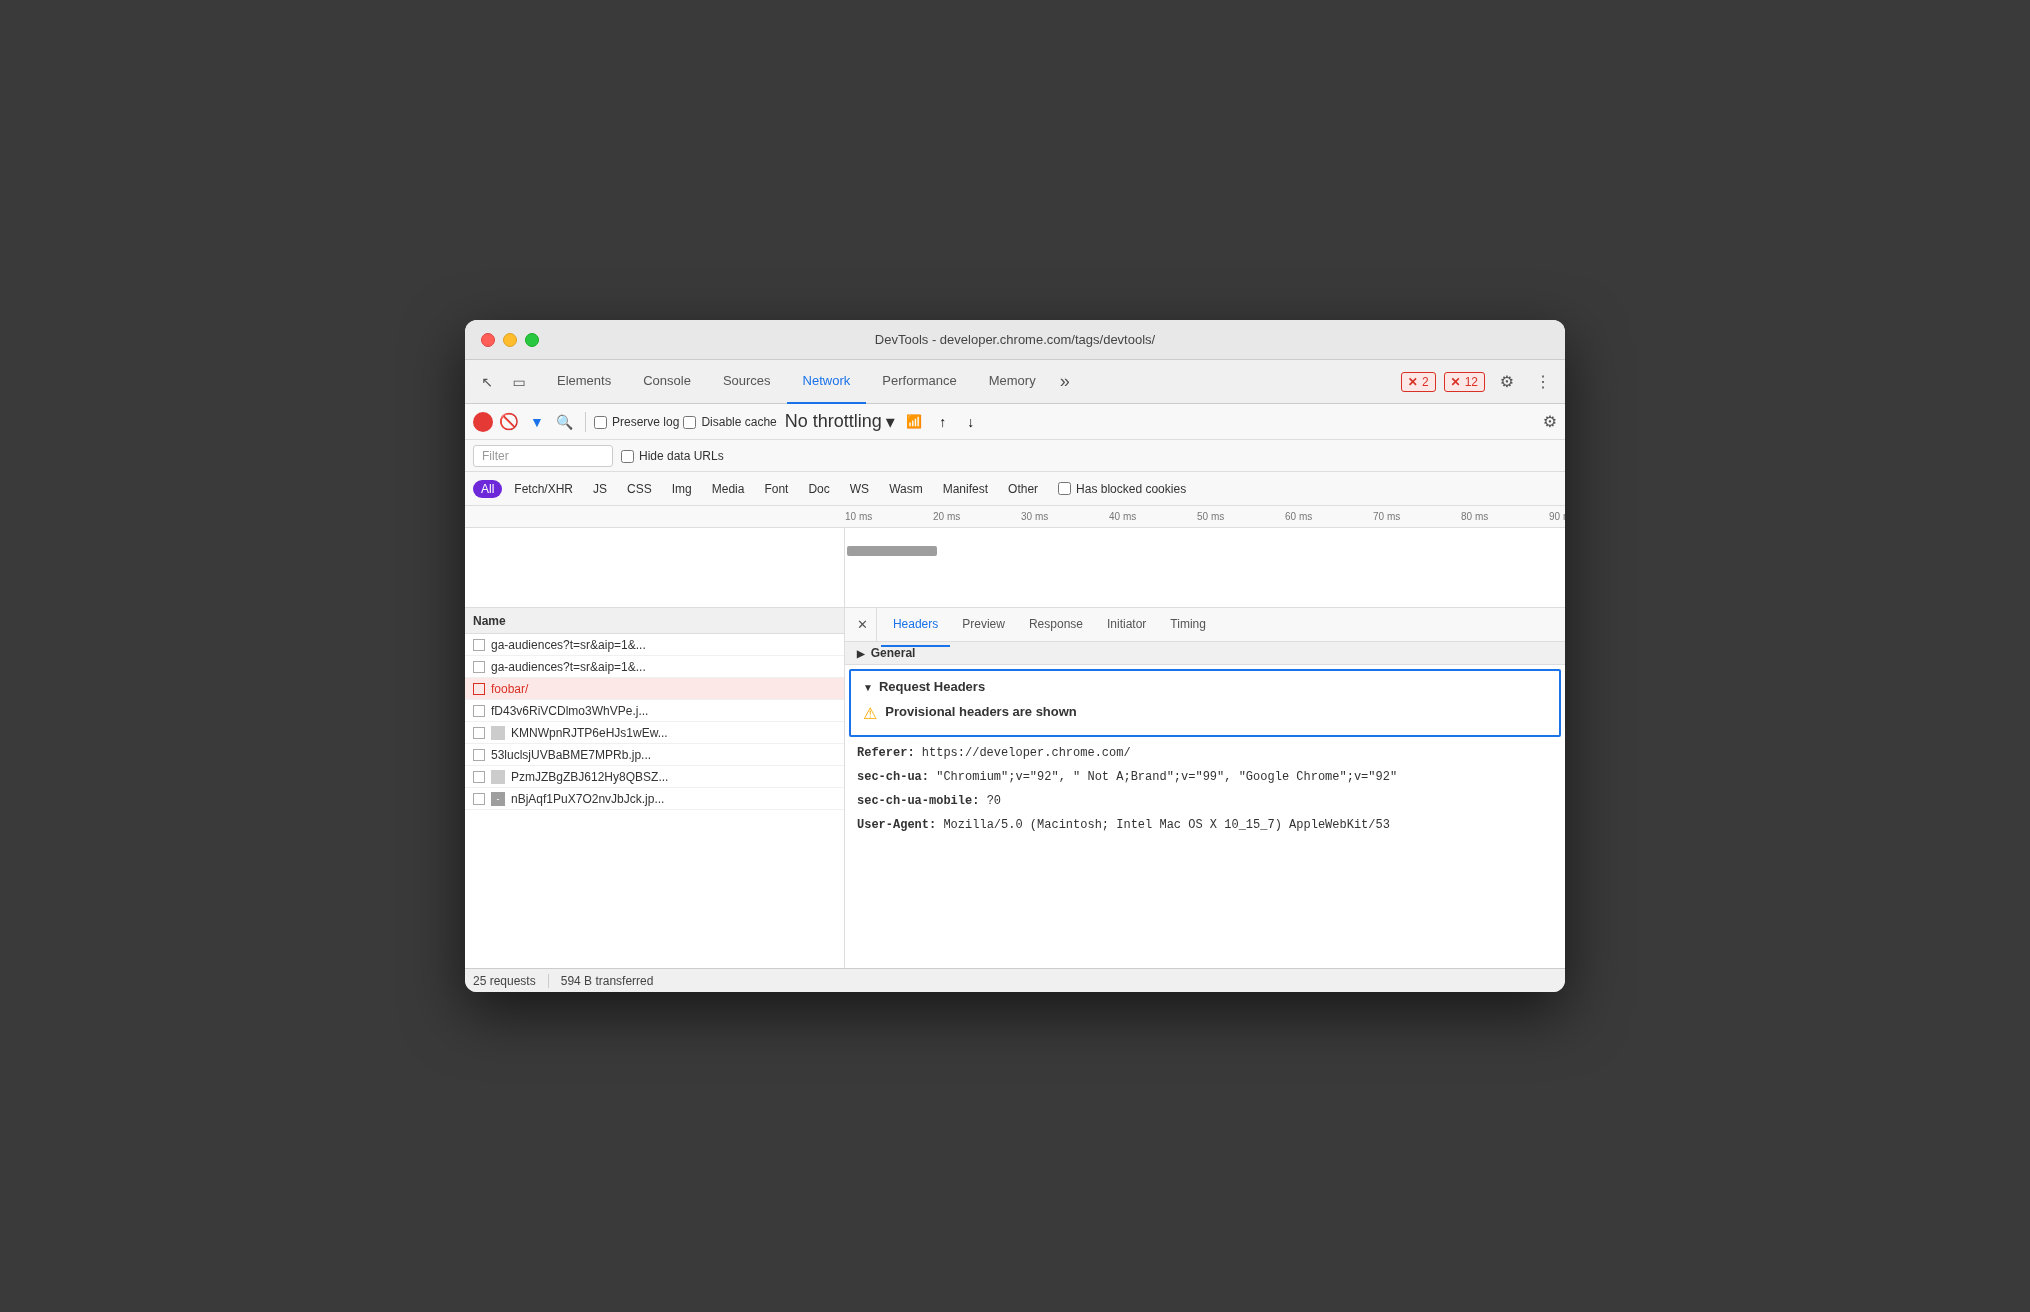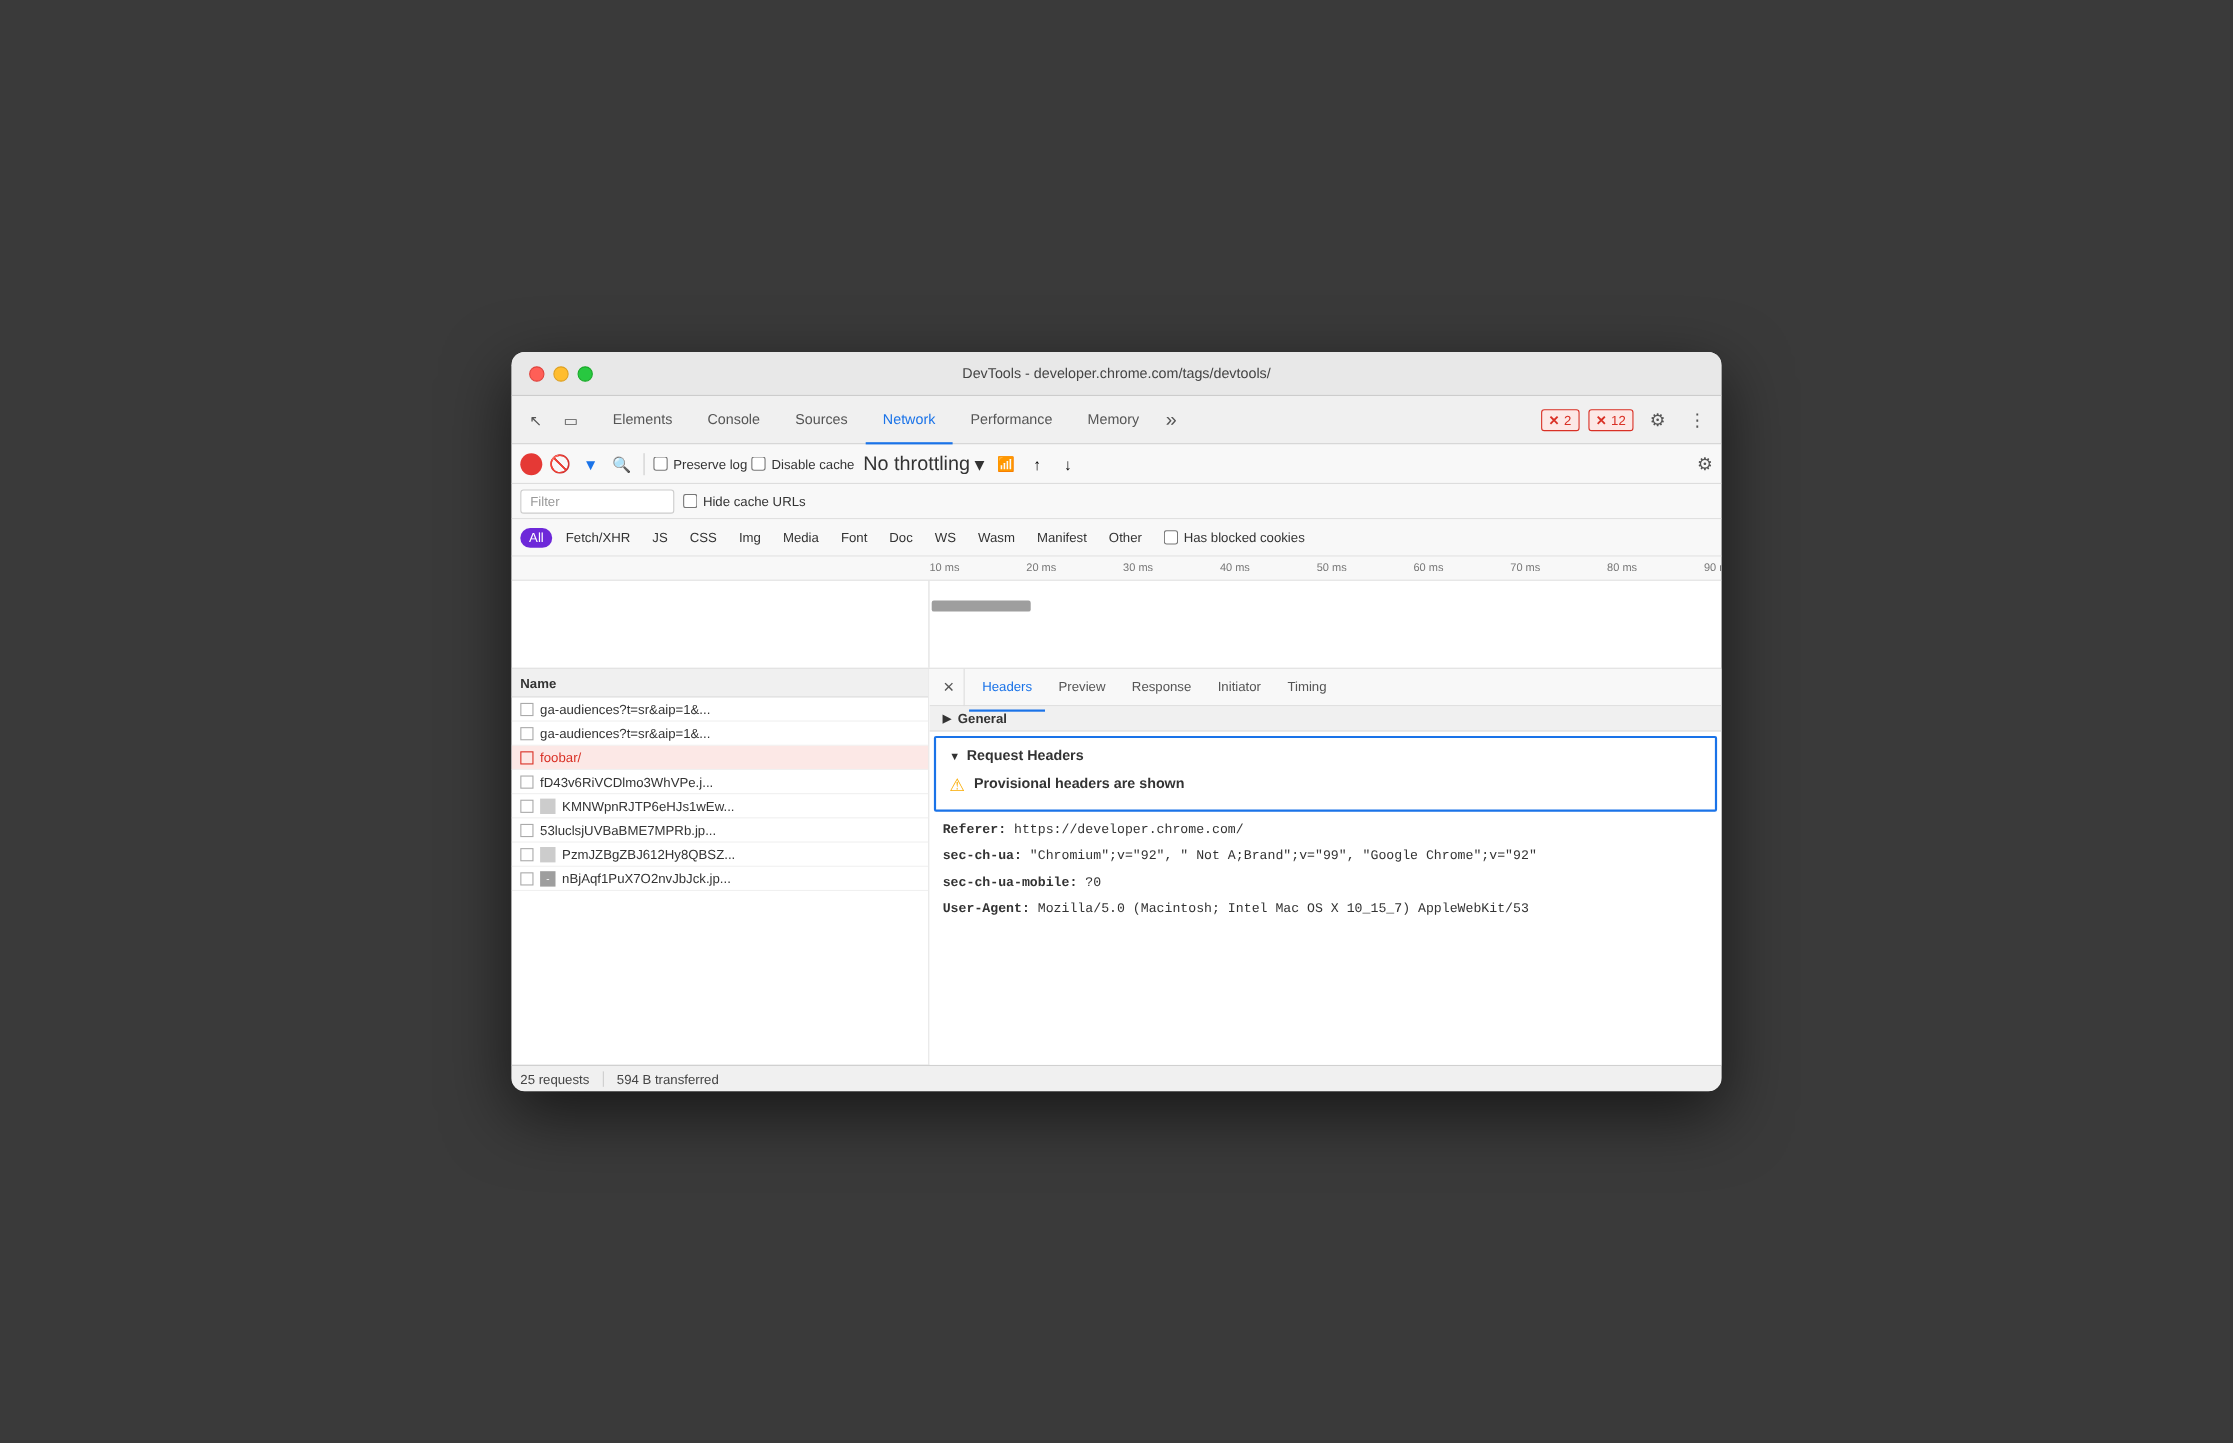--- a/index.html
+++ b/index.html
@@ -179,21 +179,21 @@
       flex-shrink: 0;
     }
     .toolbar-divider {
       width: 1px;
       height: 20px;
       background: #ccc;
       margin: 0 4px;
     }
     .checkbox-label {
       display: flex;
-      align-items: flex-start;
+      align-items: flex-end;
       gap: 5px;
       font-size: 12px;
       color: #333;
       cursor: pointer;
       white-space: nowrap;
     }
     .checkbox-label input { cursor: pointer; }
     .throttle-select {
       display: flex;
       align-items: center;
@@ -580,21 +580,21 @@
     <div class="toolbar-btn" style="font-size:13px;">📶</div>
     <div class="toolbar-btn">↑</div>
     <div class="toolbar-btn">↓</div>
     <div class="settings-right">⚙</div>
   </div>
 
   <div class="filter-bar">
     <input class="filter-input" type="text" placeholder="Filter" style="">
     <label class="checkbox-label">
       <input type="checkbox" style="">
-      <span>Hide cache URLs</span>
+      <span>Hide data URLs</span>
     </label>
   </div>
 
   <div class="type-filter-bar">
     <button class="type-btn active">All</button>
     <button class="type-btn">Fetch/XHR</button>
     <button class="type-btn">JS</button>
     <button class="type-btn">CSS</button>
     <button class="type-btn">Img</button>
     <button class="type-btn">Media</button>

